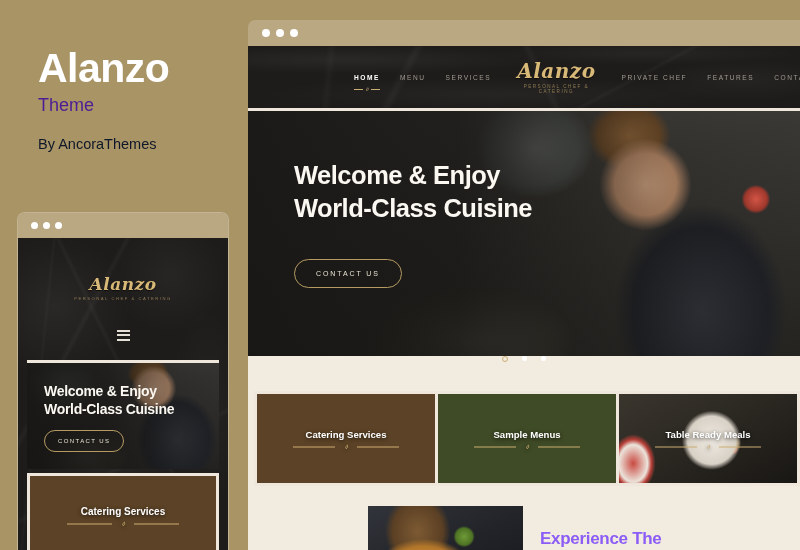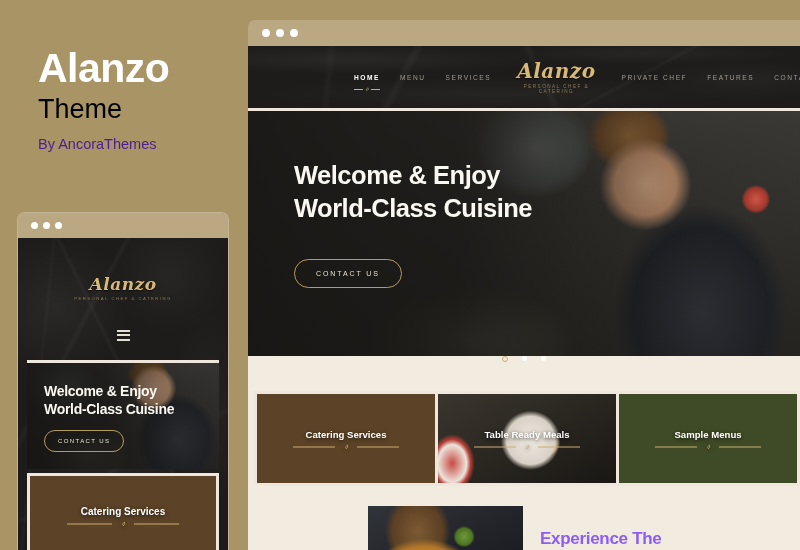--- a/index.html
+++ b/index.html
@@ -11,25 +11,25 @@
   }
 
   
   .left-panel{position:absolute;left:0;top:0;width:248px;height:550px;}
   .theme-title{
     position:absolute;left:38px;top:48px;
     font-size:41px;font-weight:bold;color:#ffffff;letter-spacing:-0.5px;line-height:1;
   }
   .theme-sub{
     position:absolute;left:38px;top:96px;
-    font-size:27px;font-weight:300;color:#000000;line-height:1;
+    font-size:18px;font-weight:300;color:#4c1d95;line-height:1;
   }
   .theme-author{
     position:absolute;left:38px;top:137px;
-    font-size:14.5px;font-weight:400;color:#4c1d95;line-height:1;
+    font-size:14.5px;font-weight:400;color:#0f172a;line-height:1;
   }
 
   
   .chrome-bar{background:#baa883;display:flex;align-items:center;}
   .chrome-dot{width:7px;height:7px;border-radius:50%;background:#ffffff;margin-right:5px;}
 
   
   .mobile{
     position:absolute;left:18px;top:213px;width:210px;height:337px;
     border-radius:7px 7px 0 0;overflow:hidden;
@@ -351,37 +351,37 @@
       <div class="d-card">
         <div class="shrimp-photo"></div>
         <div class="card-label" style="font-size:9.6px;">
           <span>Catering Services</span>
           <div class="card-orn">
               <i>◊</i>
             </div>
         </div>
       </div>
       <div class="d-card">
+        <div class="salad-photo"></div>
+        <div class="card-label" style="font-size:9.6px;">
+          <span>Sample Menus</span>
+          <div class="card-orn">
+              <i>◊</i>
+            </div>
+        </div>
+      </div>
+      <div class="d-card">
         <div class="pasta-photo"></div>
         <div class="card-label" style="font-size:9.6px;">
           <span>Table Ready Meals</span>
           <div class="card-orn">
               <i>◊</i>
             </div>
         </div>
       </div>
-      <div class="d-card">
-        <div class="salad-photo"></div>
-        <div class="card-label" style="font-size:9.6px;">
-          <span>Sample Menus</span>
-          <div class="card-orn">
-              <i>◊</i>
-            </div>
-        </div>
-      </div>
     </div>
 
     <div class="d-bottom">
       <div class="d-bot-img"></div>
       <div class="d-bot-h">
         <span>Experience The</span>
         
       </div>
 
     </div>

